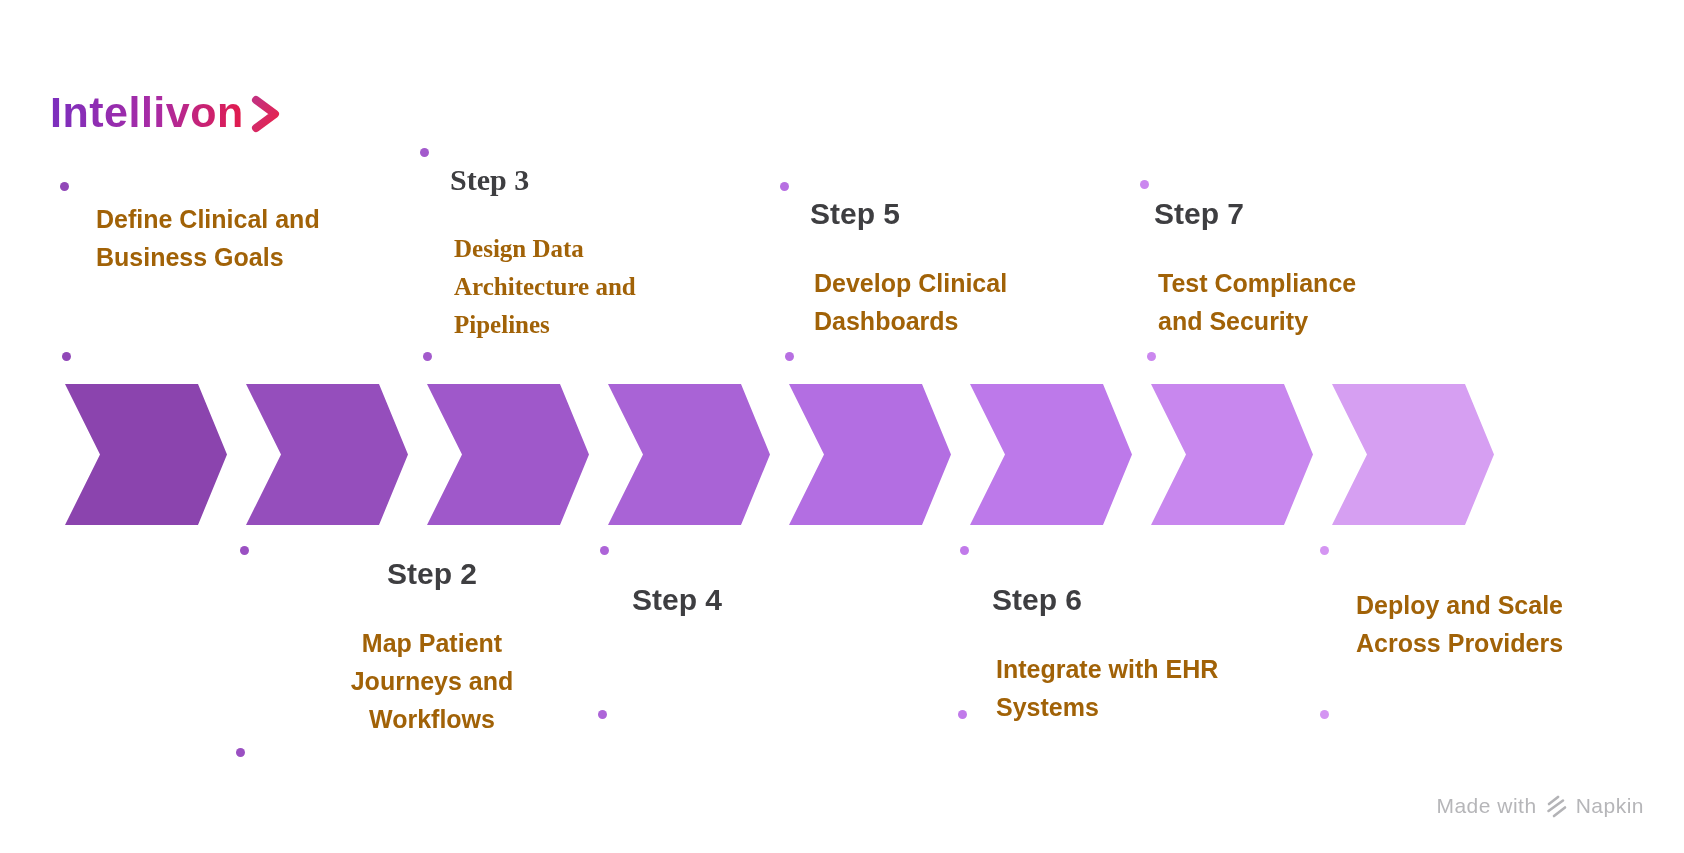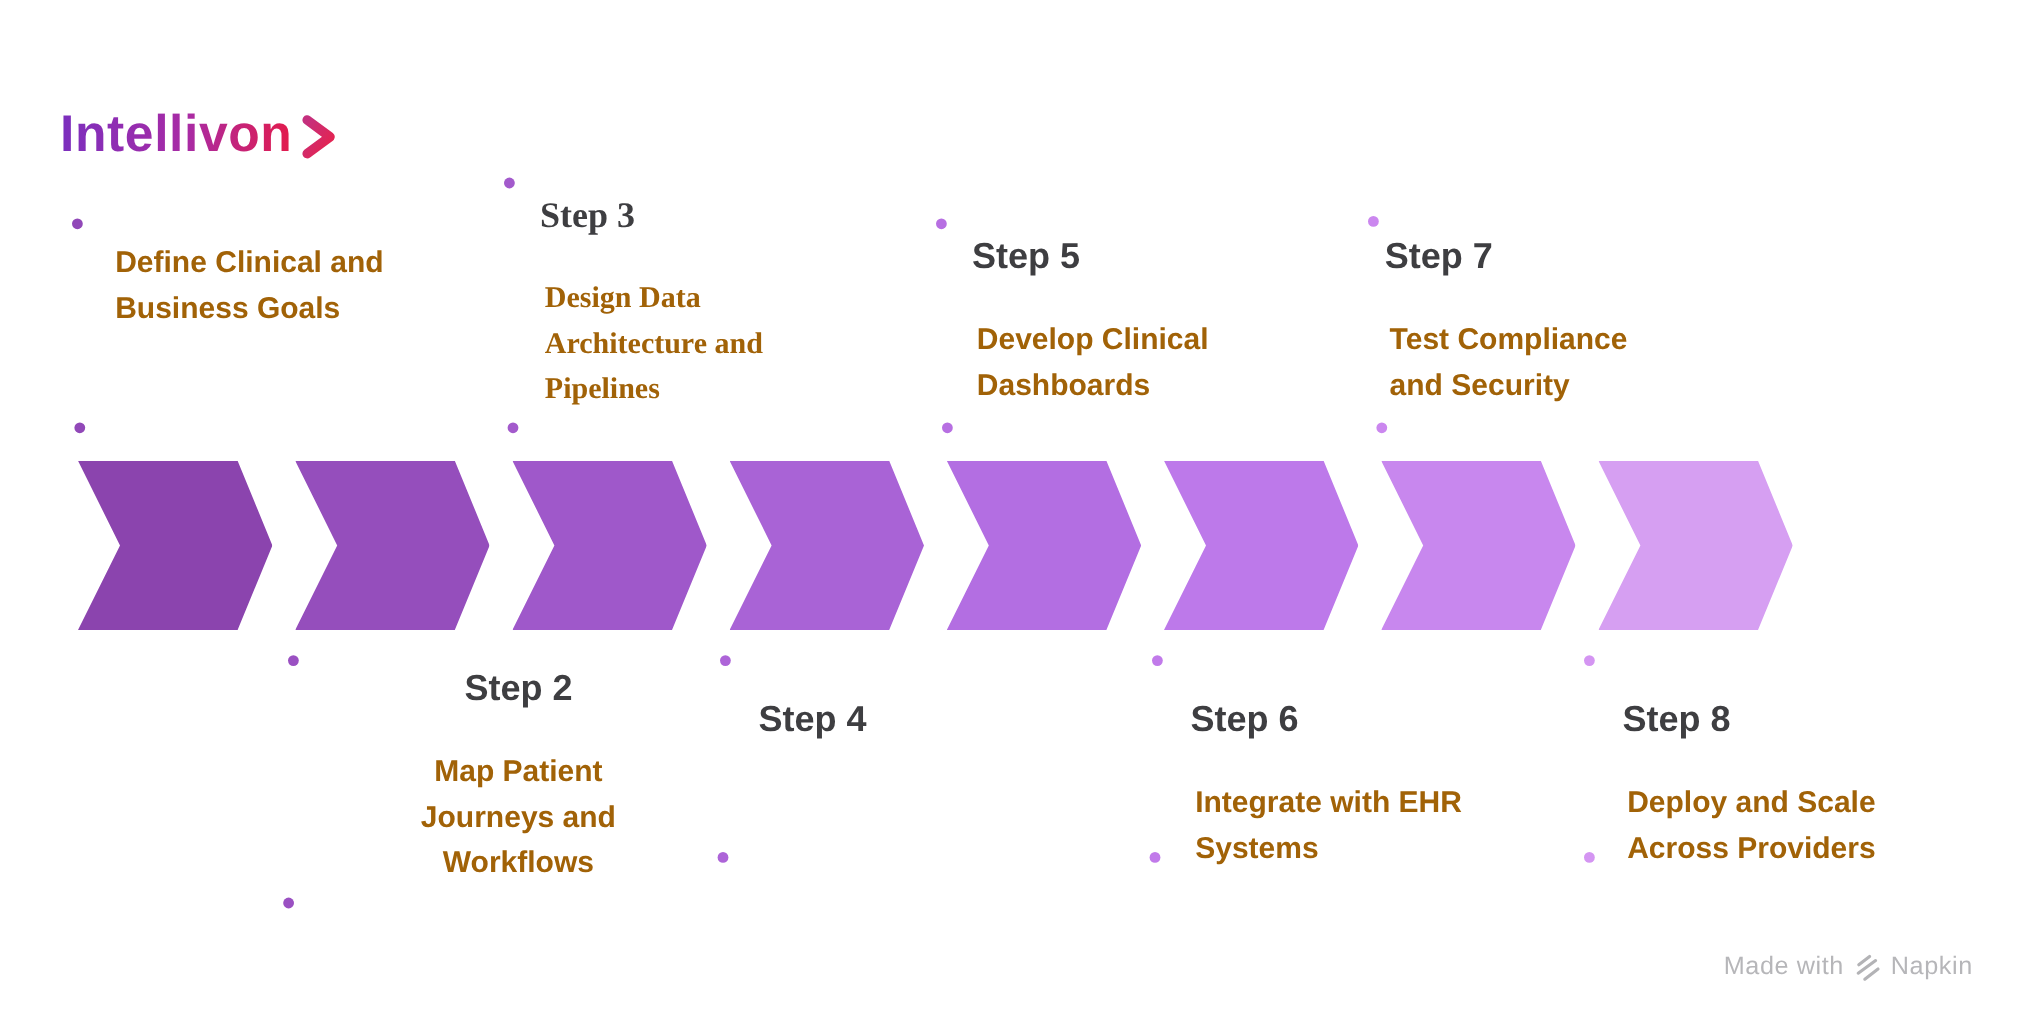--- a/index.html
+++ b/index.html
@@ -115,21 +115,20 @@
   <h3>Step 6</h3>
   <p>Integrate with EHR
 Systems</p>
 </div>
 <div class="step step-7">
   <h3>Step 7</h3>
   <p>Test Compliance
 and Security</p>
 </div>
 <div class="step step-8">
-  <h3>Step 8</h3>
   <p>Deploy and Scale
 Across Providers</p>
 </div>
 
 <div class="made-with">
   <span>Made with</span>
   <svg width="23" height="23" viewBox="0 0 23 23">
     <g stroke="#B3B3B6" stroke-width="2.6" stroke-linecap="round" fill="none">
       <path d="M4 9 L13 2"></path>
       <path d="M3.5 16 L18 5.5"></path>

